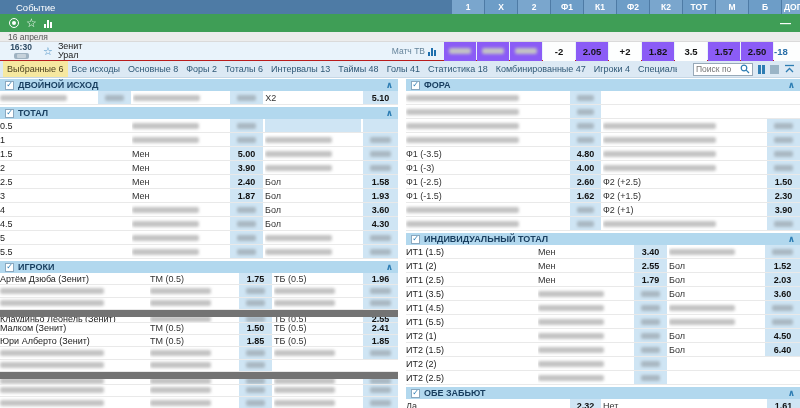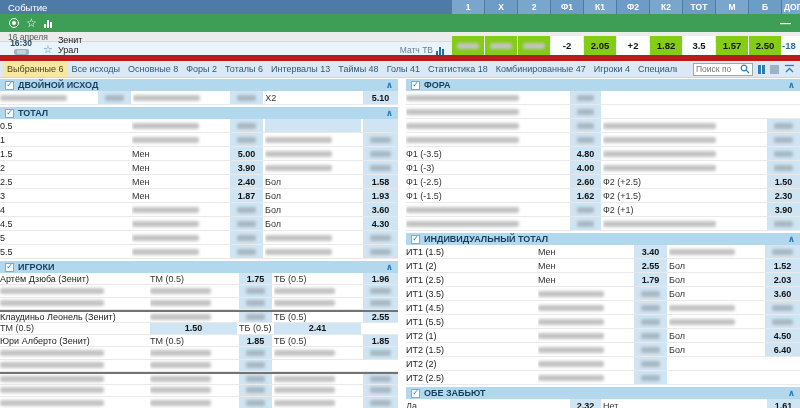--- a/index.html
+++ b/index.html
@@ -2,21 +2,21 @@
 <html><head>
 <meta charset="utf-8">
 <style>
   *{box-sizing:border-box;margin:0;padding:0}
   body{margin:0;background:#fff}
   #app{width:800px;height:408px;overflow:hidden;position:relative;background:#fff;
        font-family:"Liberation Sans","DejaVu Sans",sans-serif;cursor:default}
 
   
   .evbar{height:14px;background:#4e7ba5;display:flex;align-items:center;color:#fff}
-  .evtitle{font-size:9.5px;padding-left:8px}
+  .evtitle{font-size:9.5px;padding-left:16px}
   .evcells{margin-left:auto;display:flex;height:14px}
   .evcell{width:32px;margin-left:1px;background:#7aa6cd;color:#fff;font-size:8.5px;font-weight:bold;
           display:flex;align-items:center;justify-content:center}
   .evcell.alt{background:#6d9dc7}
   .evcell.cut{width:18px;justify-content:flex-start;padding-left:2px;overflow:hidden}
 
   
   .greenbar{height:18px;background:#3f9e56;display:flex;align-items:center;color:#fff;padding:0 9px;gap:7px}
   .ring{width:10px;height:10px;border:1.5px solid #fff;border-radius:50%;position:relative;flex:0 0 auto}
   .ring:after{content:"";position:absolute;inset:2px;background:#fff;border-radius:50%}
@@ -25,34 +25,34 @@
   .bars{display:flex;align-items:flex-end;gap:1px;height:9px}
   .bars i{width:2px;background:#fff;display:block}
   .bars i:nth-child(1){height:4px}.bars i:nth-child(2){height:8px}.bars i:nth-child(3){height:6px}
   .gminus{margin-left:auto;font-weight:bold;font-size:11px}
 
   
   .daterow{height:10px;background:#ececec;border-bottom:1px solid #dadada;font-size:8.5px;color:#555;
            display:flex;align-items:center;padding-left:8px}
 
   
-  .matchrow{height:19px;background:#e9f3fb;display:flex;align-items:flex-end;border-bottom:6px solid #b91c1c}
+  .matchrow{height:19px;background:#e9f3fb;display:flex;align-items:center;border-bottom:1px solid #b91c1c}
   .timecol{display:flex;flex-direction:column;align-items:center;width:38px;padding-left:4px}
   .mtime{font-size:8.5px;font-weight:bold;color:#2d4a63;line-height:9px}
   .badge{width:15px;height:6px;background:#9fb3c2;border-radius:2px;margin-top:1px;position:relative}
   .badge:after{content:"";position:absolute;inset:1px 3px;background:#c6d2db;border-radius:1px}
   .mstar{color:#4a90c4;font-size:11px;margin:0 5px;line-height:1}
   .teams{font-size:9px;font-weight:normal;color:#222;line-height:9.5px}
   .tv{margin-left:auto;display:flex;align-items:center;gap:3px;font-size:8.5px;color:#64839a}
   .tv .bars i{background:#1f6fad}
   .mcells{display:flex;height:19px;align-items:center;margin-left:7px}
   .mcell{width:32px;height:19px;margin-left:1px;display:flex;align-items:center;justify-content:center;
-         font-size:9.5px;font-weight:bold;color:#141414;background:#84cc16}
+         font-size:9.5px;font-weight:bold;color:#141414;background:#8b5cf6}
   .mcell.white{background:#fdfefe}
-  .mcell.cut{width:18px;overflow:hidden;justify-content:flex-start;padding-left:0;color:#2a6fa8}
+  .mcell.cut{width:26px;overflow:hidden;justify-content:flex-start;padding-left:0;color:#2a6fa8}
 
   
   .tabrow{height:17px;background:#dce9f4;display:flex;align-items:center;padding-left:3px;
           border-bottom:1px solid #c6d7e5;overflow:hidden}
   .tab{font-size:9px;color:#2f5876;padding:12px 4px;height:23px;display:flex;align-items:center;white-space:nowrap}
   .tab.active{background:#f6e8a0;color:#4c4320}
   .searchbox{display:flex;align-items:center;background:#fff;border:1px solid #98a9b8;height:13px;
              margin-left:16px;padding:0 2px;gap:2px;flex:0 0 auto}
   .searchbox input{border:0;width:42px;font-size:8.5px;outline:none;color:#777;background:transparent}
   .viewicons{display:flex;align-items:center;gap:5px;margin-left:auto;padding:0 5px;flex:0 0 auto}
@@ -64,21 +64,21 @@
   .col{display:flex;flex-direction:column;min-width:0}
   .section{margin-bottom:2px}
   .sec-head{height:12px;background:#b2d8ee;display:flex;align-items:center;padding:0 5px;gap:4px}
   .cbx{width:9px;height:9px;background:#fff;border:1px solid #8aa8bf;display:flex;align-items:center;
        justify-content:center;font-size:8px;color:#2d7db3;line-height:1;flex:0 0 auto}
   .sec-title{font-size:9px;font-weight:bold;color:#173d5e}
   .chev{margin-left:auto;color:#2d7db3;font-size:9px;font-weight:bold;line-height:1}
 
   .row{display:grid;column-gap:2px;height:14px;border-bottom:1px solid #e9e9e9;background:#fff}
   .row-sm{height:12.4px}
-  .row.sep{border-top:2px solid #737373}
+  .row.sep{border-top:7px solid #737373}
   .l-pairs3{grid-template-columns:1fr 33px 1fr 33px 1fr 35px}
   .l-param{grid-template-columns:130px 1fr 33px 1fr 35px}
   .l-players{grid-template-columns:148px 1fr 33px 1fr 35px}
   .l-pairs2{grid-template-columns:1fr 31px 1fr 33px}
   .cell{display:flex;align-items:center;font-size:9px;color:#333;overflow:hidden;white-space:nowrap}
   .row .cell:first-child{}
   .c-param{color:#222}
   .c-odd{background:#cfe5f4;justify-content:center;font-weight:bold;color:#111}
   .blurbar{display:inline-block;height:6px;border-radius:2px;background:#c3c3c3;filter:blur(1.6px);width:70%}
   .c-odd .blurbar{width:58%;background:#a9b8c2}
@@ -393,20 +393,21 @@
             <div class="cell">
               <span class="blurbar"></span>
             </div>
             <div class="cell c-odd">
               <span class="blurbar"></span>
             </div>
             <div class="cell">ТБ (0.5)</div>
             <div class="cell c-odd">2.55</div>
           </div>
           <div class="row l-players row-sm">
+            <div class="cell c-param">Малком (Зенит)</div>
             <div class="cell">ТМ (0.5)</div>
             <div class="cell c-odd">1.50</div>
             <div class="cell">ТБ (0.5)</div>
             <div class="cell c-odd">2.41</div>
           </div>
           <div class="row l-players row-sm">
             <div class="cell c-param">Юри Алберто (Зенит)</div>
             <div class="cell">ТМ (0.5)</div>
             <div class="cell c-odd">1.85</div>
             <div class="cell">ТБ (0.5)</div>

